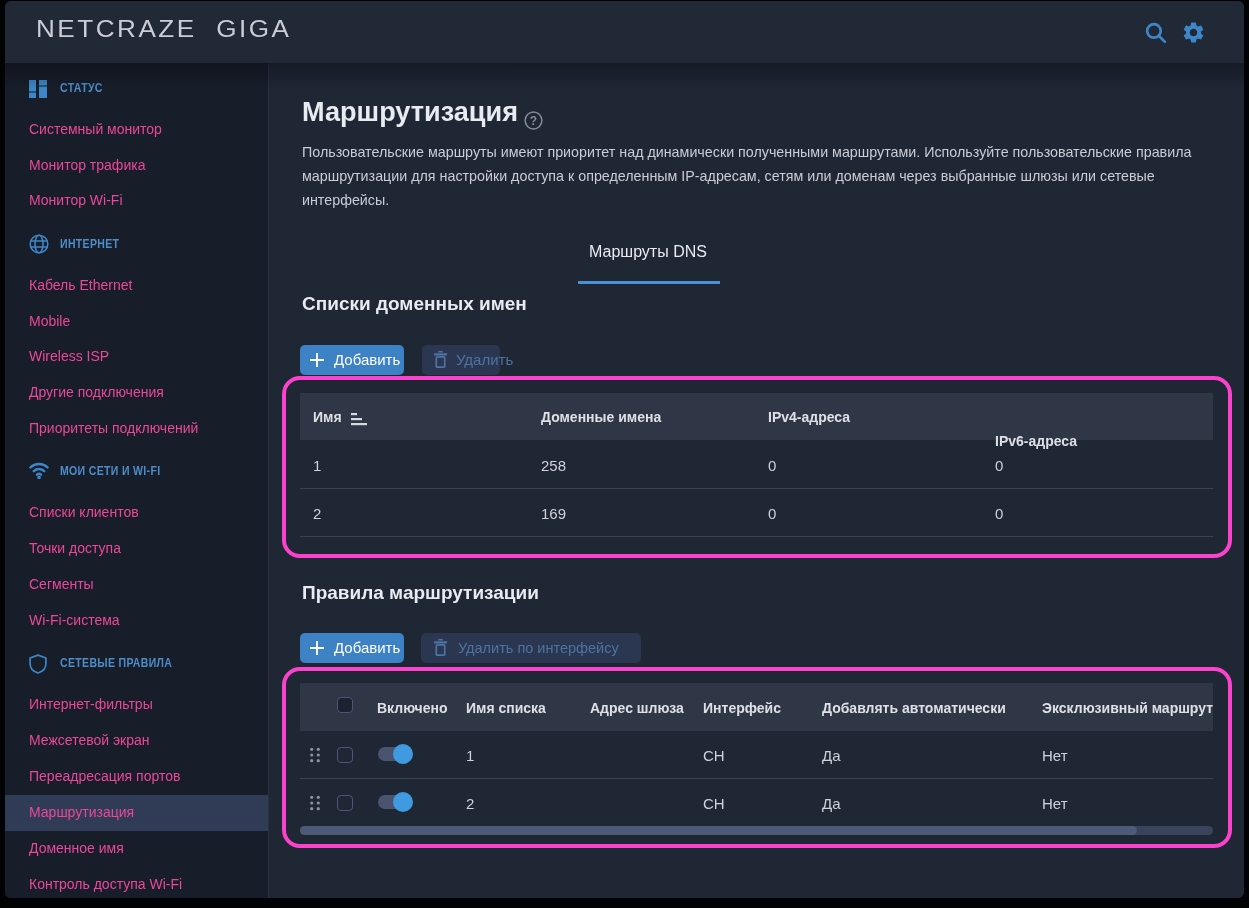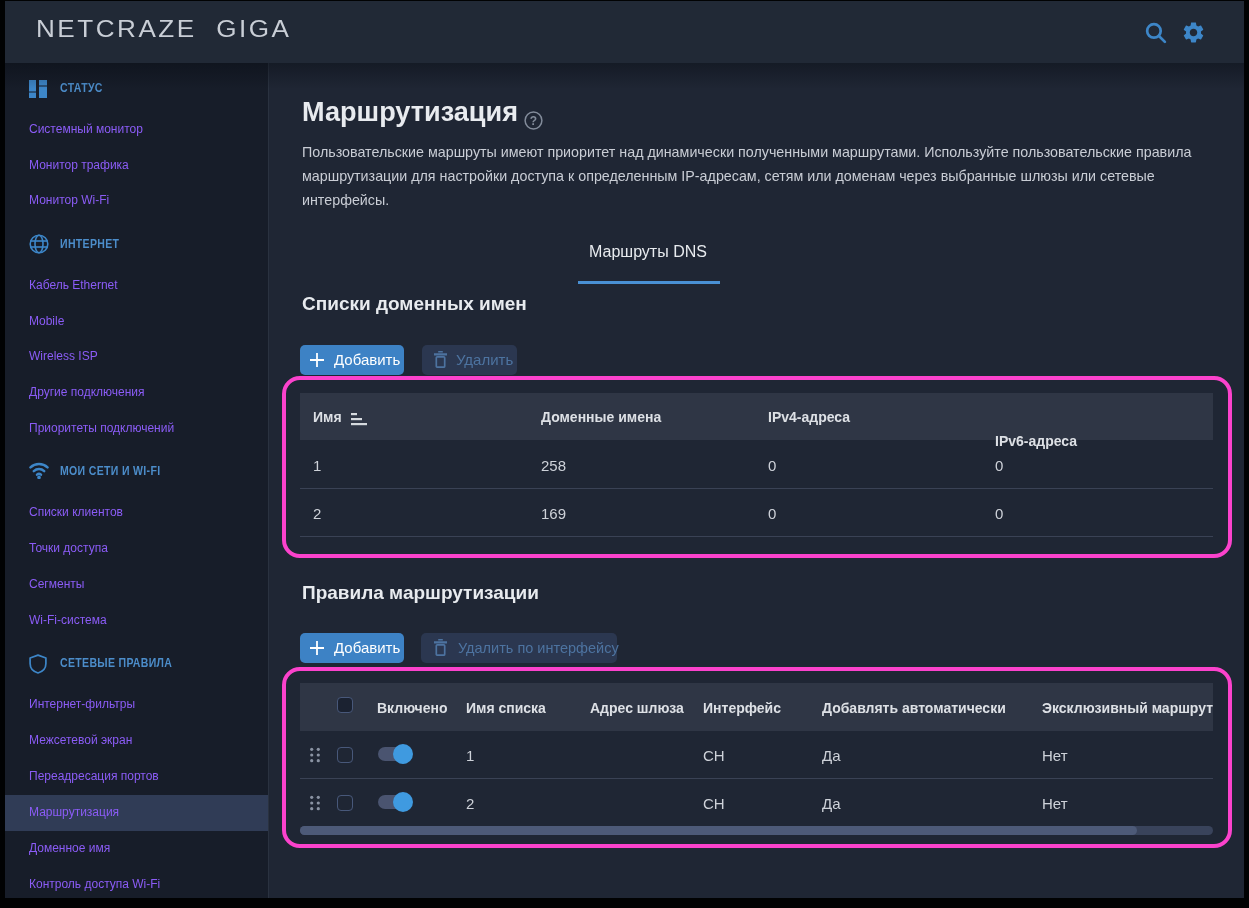--- a/index.html
+++ b/index.html
@@ -1,25 +1,25 @@
 <!DOCTYPE html>
 <html><head>
 <meta charset="utf-8">
 <style>
 * { margin:0; padding:0; box-sizing:border-box; }
 html,body { width:1249px; height:908px; background:#010203; overflow:hidden; }
 body { font-family:"Liberation Sans", sans-serif; }
-#win { position:absolute; left:5px; top:1px; width:1239px; height:897px; background:#1f2634; border-radius:0; overflow:hidden; }
+#win { position:absolute; left:5px; top:1px; width:1239px; height:897px; background:#1f2634; border-radius:6px; overflow:hidden; }
 #topbar { position:absolute; left:0; top:0; width:1239px; height:62px; background:#212936; z-index:5; }
 #logo { position:absolute; left:31px; top:15px; font-size:23px; font-weight:normal; color:#c9ced6; letter-spacing:2.2px; transform:scaleX(1.135); transform-origin:left top; white-space:nowrap; }
 #hdrshadow { position:absolute; left:0; top:62px; width:1239px; height:26px; background:linear-gradient(to bottom, rgba(5,8,15,0.38), rgba(5,8,15,0)); z-index:4; }
 #side { position:absolute; left:0; top:62px; width:263px; height:835px; background:#171d29; }
 #content { position:absolute; left:263px; top:62px; width:976px; height:835px; background:#1f2634; border-left:1px solid #2a3240; }
 .sechdr { position:absolute; left:55px; font-size:13px; font-weight:bold; color:#4c8dca; letter-spacing:0.4px; height:36px; line-height:36px; white-space:nowrap; transform:scaleX(0.81); transform-origin:left center; }
-.mitem { position:absolute; left:24px; font-size:12px; color:#8b5cf6; height:36px; line-height:36px; white-space:nowrap; }
+.mitem { position:absolute; left:24px; font-size:14px; color:#ec4899; height:36px; line-height:36px; white-space:nowrap; }
 .sel { position:absolute; left:0; width:263px; height:36px; background:#303c56; }
 .sicon { position:absolute; left:24px; }
 
 h1 { position:absolute; left:297px; top:95px; font-size:28px; font-weight:bold; color:#e8ebef; transform:scaleX(0.968); transform-origin:left top; white-space:nowrap; }
 #helpicon { position:absolute; left:519px; top:110px; }
 #para { position:absolute; left:297px; top:139px; font-size:15px; line-height:24px; color:#c9cdd5; transform:scaleX(0.952); transform-origin:left top; }
 .tab { position:absolute; top:232px; height:50px; font-size:16px; color:#8891a0; line-height:38px; white-space:nowrap; }
 .tabactive { color:#e8ebef; }
 #tabline { position:absolute; left:573px; top:280px; width:142px; height:3px; background:#4990d4; }
 .h2x { position:absolute; left:297px; font-size:19px; font-weight:bold; color:#e8ebef; }
@@ -113,21 +113,21 @@
   <div class="tab tabactive" style="left:584px;">Маршруты DNS</div>
   <div id="tabline"></div>
 
   <div class="h2x" style="top:292px">Списки доменных имен</div>
   <div class="btnblue" style="left:295px;top:344px;width:104px;">
     <svg style="position:absolute;left:9px;top:7px" width="16" height="16" viewBox="0 0 16 16">
         <path d="M8 1 V15 M1 8 H15" stroke="#fff" stroke-width="1.8"></path>
       </svg>
     <span style="position:absolute;left:34px;top:0">Добавить</span>
   </div>
-  <div class="btngray" style="left:417px;top:344px;width:95px;">
+  <div class="btngray" style="left:417px;top:344px;width:78px;">
     <svg style="position:absolute;left:12px;top:6px" width="13" height="17" viewBox="0 0 13 17">
         <path fill="#4d73a0" d="M0 2.2 H13 V4.4 H0 Z M4.2 0 H8.8 V1.5 H4.2 Z"></path>
         <rect x="2.3" y="5.8" width="8.4" height="10.4" rx="1" fill="none" stroke="#4d73a0" stroke-width="1.7"></rect>
       </svg>
     <span style="position:absolute;left:34px;top:0">Удалить</span>
   </div>
 
   <div class="pink" style="top:375px;height:182px;"></div>
   <div class="tbl" style="top:392px">
     <div class="thead" style="top:0;height:47px;">
@@ -155,21 +155,21 @@
     <div class="rowline" style="top:143px"></div>
   </div>
 
   <div class="h2x" style="top:581px">Правила маршрутизации</div>
   <div class="btnblue" style="left:295px;top:632px;width:104px;">
     <svg style="position:absolute;left:9px;top:7px" width="16" height="16" viewBox="0 0 16 16">
         <path d="M8 1 V15 M1 8 H15" stroke="#fff" stroke-width="1.8"></path>
       </svg>
     <span style="position:absolute;left:34px;top:0">Добавить</span>
   </div>
-  <div class="btngray" style="left:416px;top:632px;width:196px;">
+  <div class="btngray" style="left:416px;top:632px;width:220px;">
     <svg style="position:absolute;left:13px;top:6px" width="13" height="17" viewBox="0 0 13 17">
         <path fill="#4d73a0" d="M0 2.2 H13 V4.4 H0 Z M4.2 0 H8.8 V1.5 H4.2 Z"></path>
         <rect x="2.3" y="5.8" width="8.4" height="10.4" rx="1" fill="none" stroke="#4d73a0" stroke-width="1.7"></rect>
       </svg>
     <span style="position:absolute;left:37px;top:0;white-space:nowrap;font-size:14.5px">Удалить по интерфейсу</span>
   </div>
 
   <div class="pink" style="top:666px;height:181px;"></div>
   <div class="tbl" style="top:682px">
     <div class="thead" style="top:0;height:48px;">

